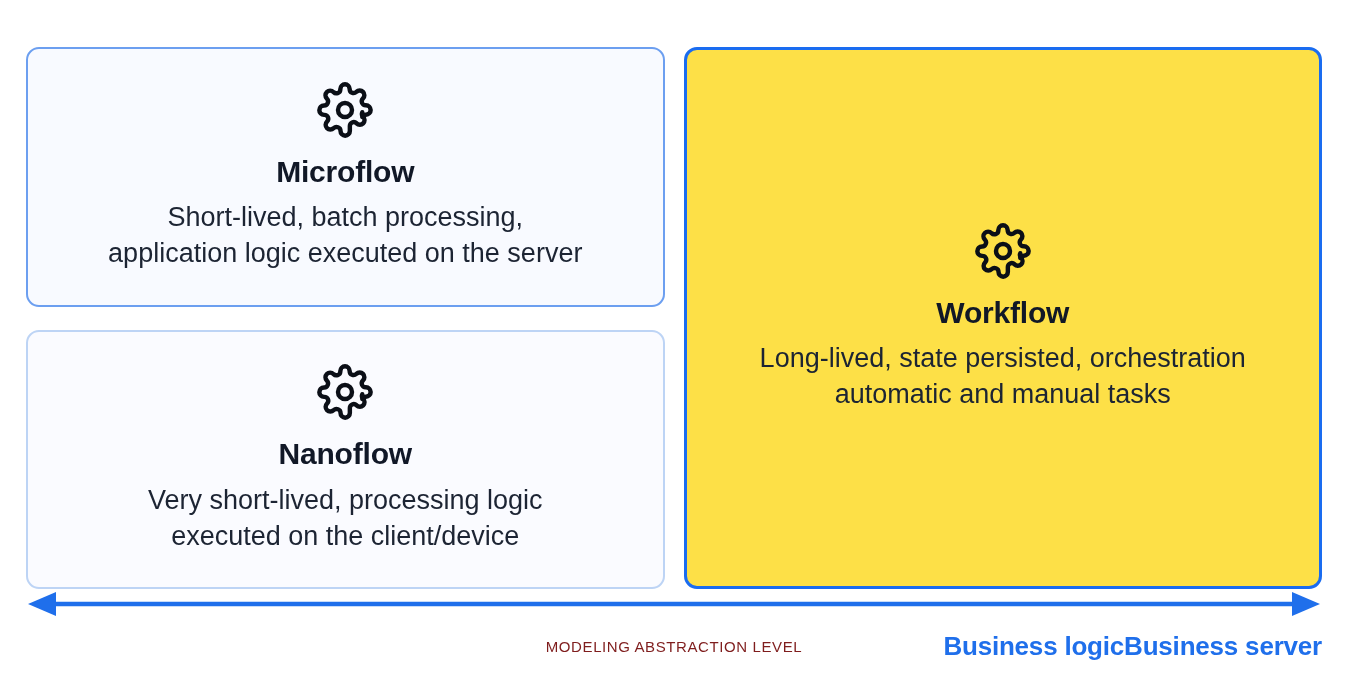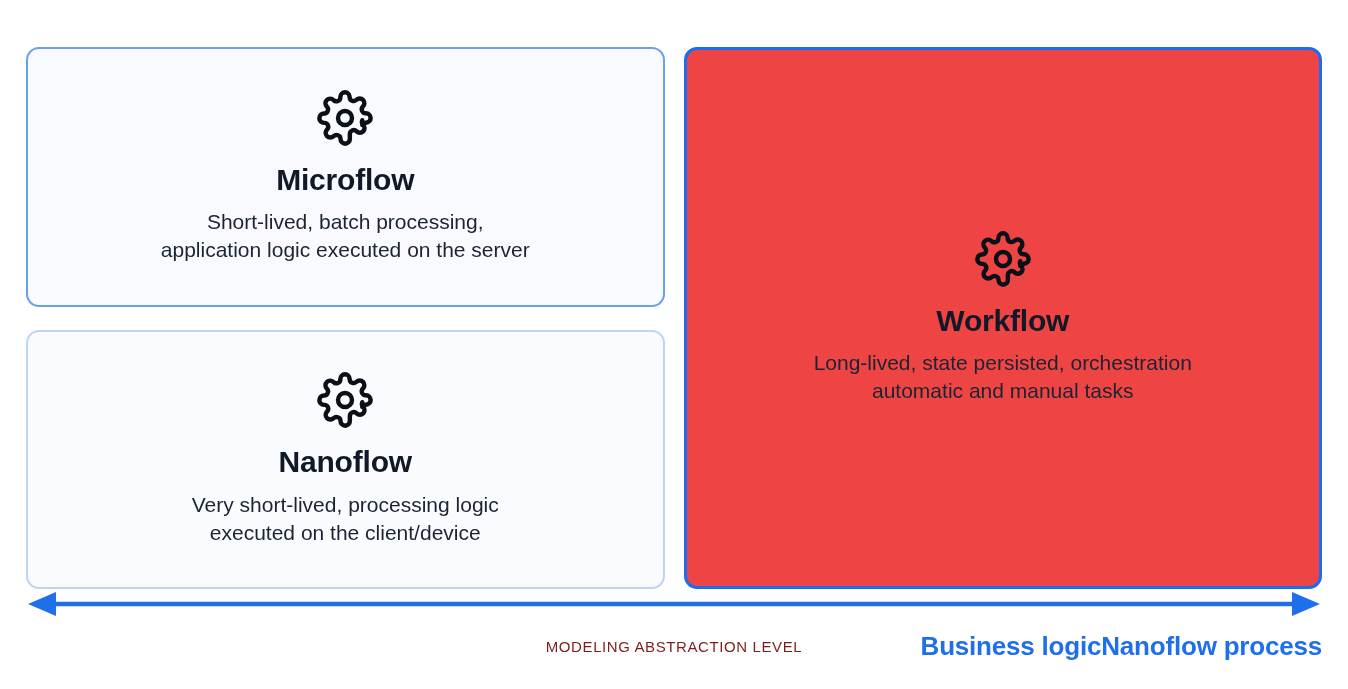--- a/index.html
+++ b/index.html
@@ -61,42 +61,42 @@
   .card-microflow {
     background: #f8faff;
     border: 2.5px solid #6c9ff0;
   }
   .card-nanoflow {
     background: #fafbff;
     border: 2.5px solid #bdd4f5;
     text-align: center;
   }
   .card-workflow {
-    background: #ef4444;
+    background: #fde047;
     border: 3px solid #1a6cf0;
     width: 100%;
   }
 
   .card-icon {
     display: block;
     line-height: 0;
     margin-bottom: 17px;
   }
   .card-icon svg { display: block; }
 
   .card-title {
     font-size: 30px;
     font-weight: bold;
     color: #111827;
     letter-spacing: -0.2px;
     margin: 0 0 11px 0;
     line-height: 1.15;
   }
   .card-desc {
-    font-size: 21px;
+    font-size: 27px;
     font-weight: normal;
     color: #1c2433;
     line-height: 1.33;
     margin: 0;
     white-space: pre-line;
   }
 
   
   .axis {
     position: absolute;
@@ -193,16 +193,16 @@
         <polygon points="2,16 30,4 30,28"></polygon>
         <polygon points="1294,16 1266,4 1266,28"></polygon>
       </g>
       <line x1="26" y1="16" x2="1270" y2="16" stroke="#1f6feb" stroke-width="4.5"></line>
     </svg>
   </div>
 
   <div class="axis-labels">
     <span class="axis-label-end">Business logic</span>
     <span class="axis-label-center">MODELING ABSTRACTION LEVEL</span>
-    <span class="axis-label-end">Nanoflow process</span>
+    <span class="axis-label-end">Business server</span>
   </div>
 
 </div>
 
 </body></html>

